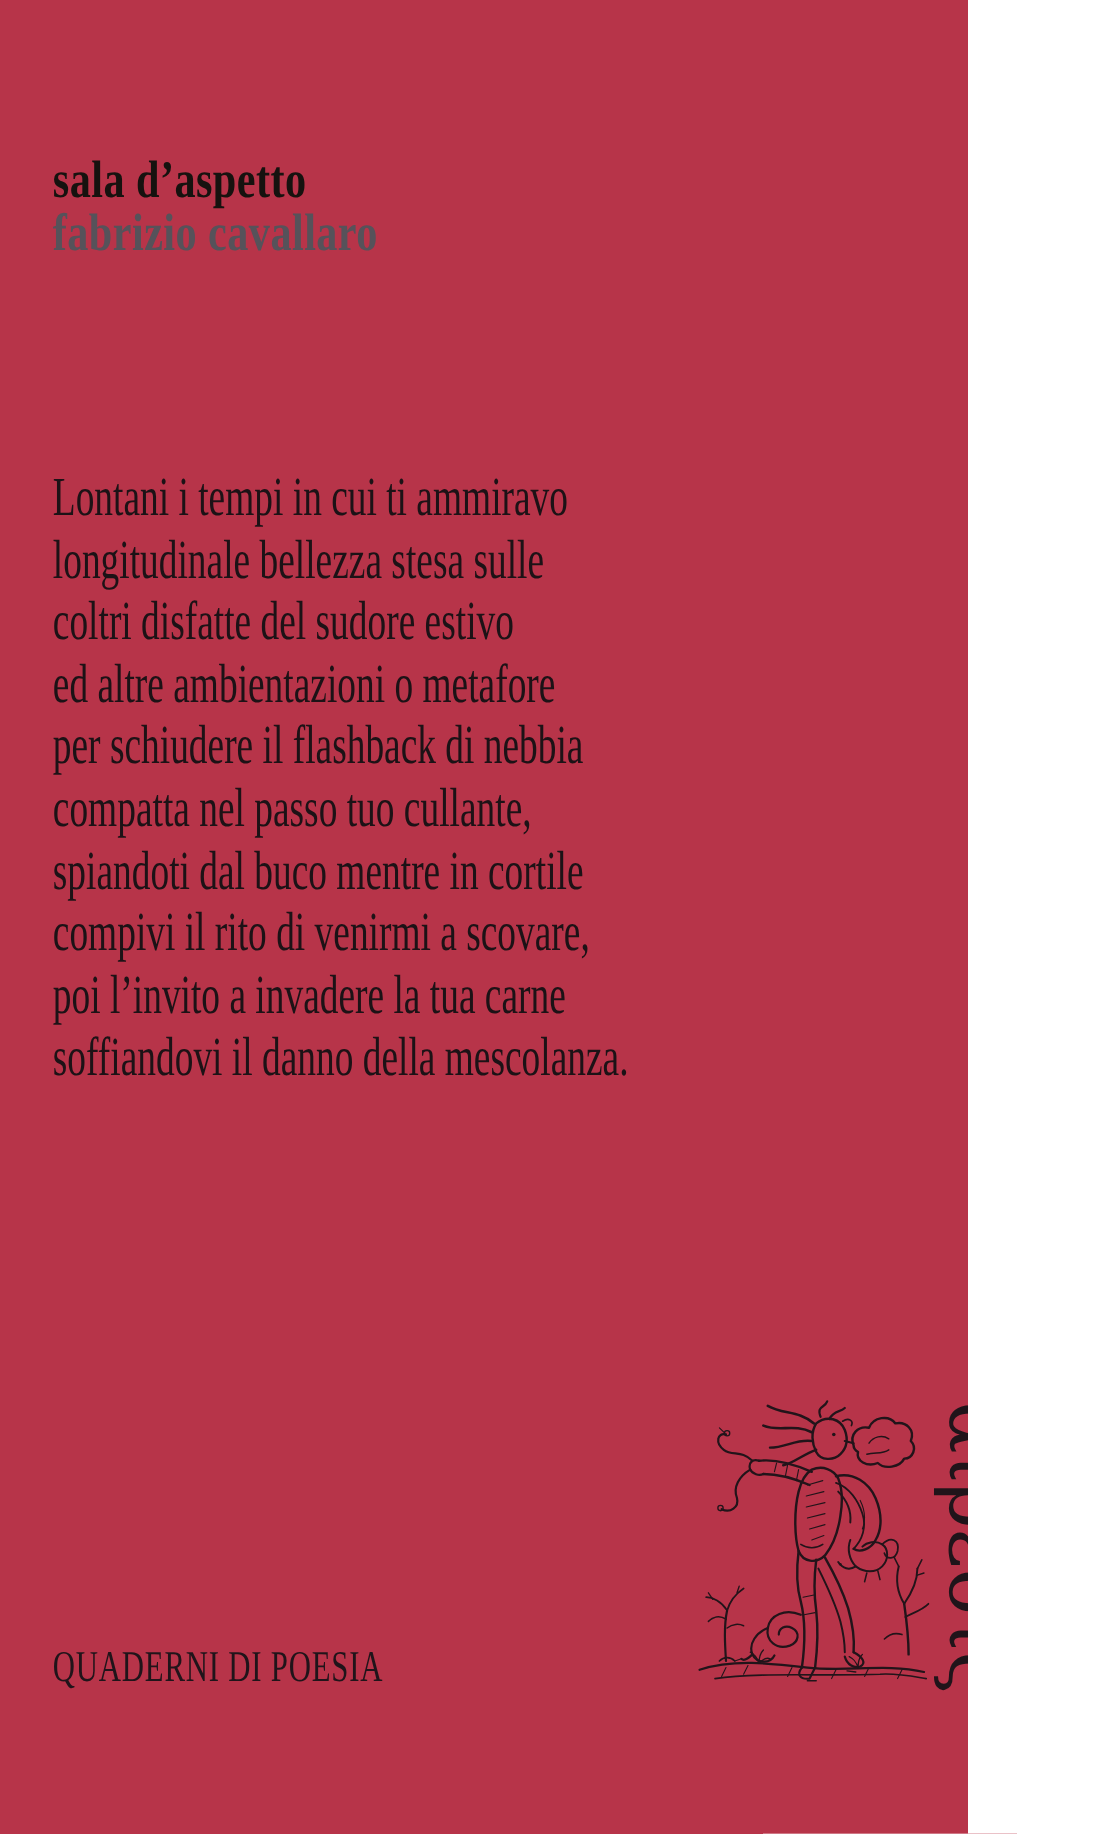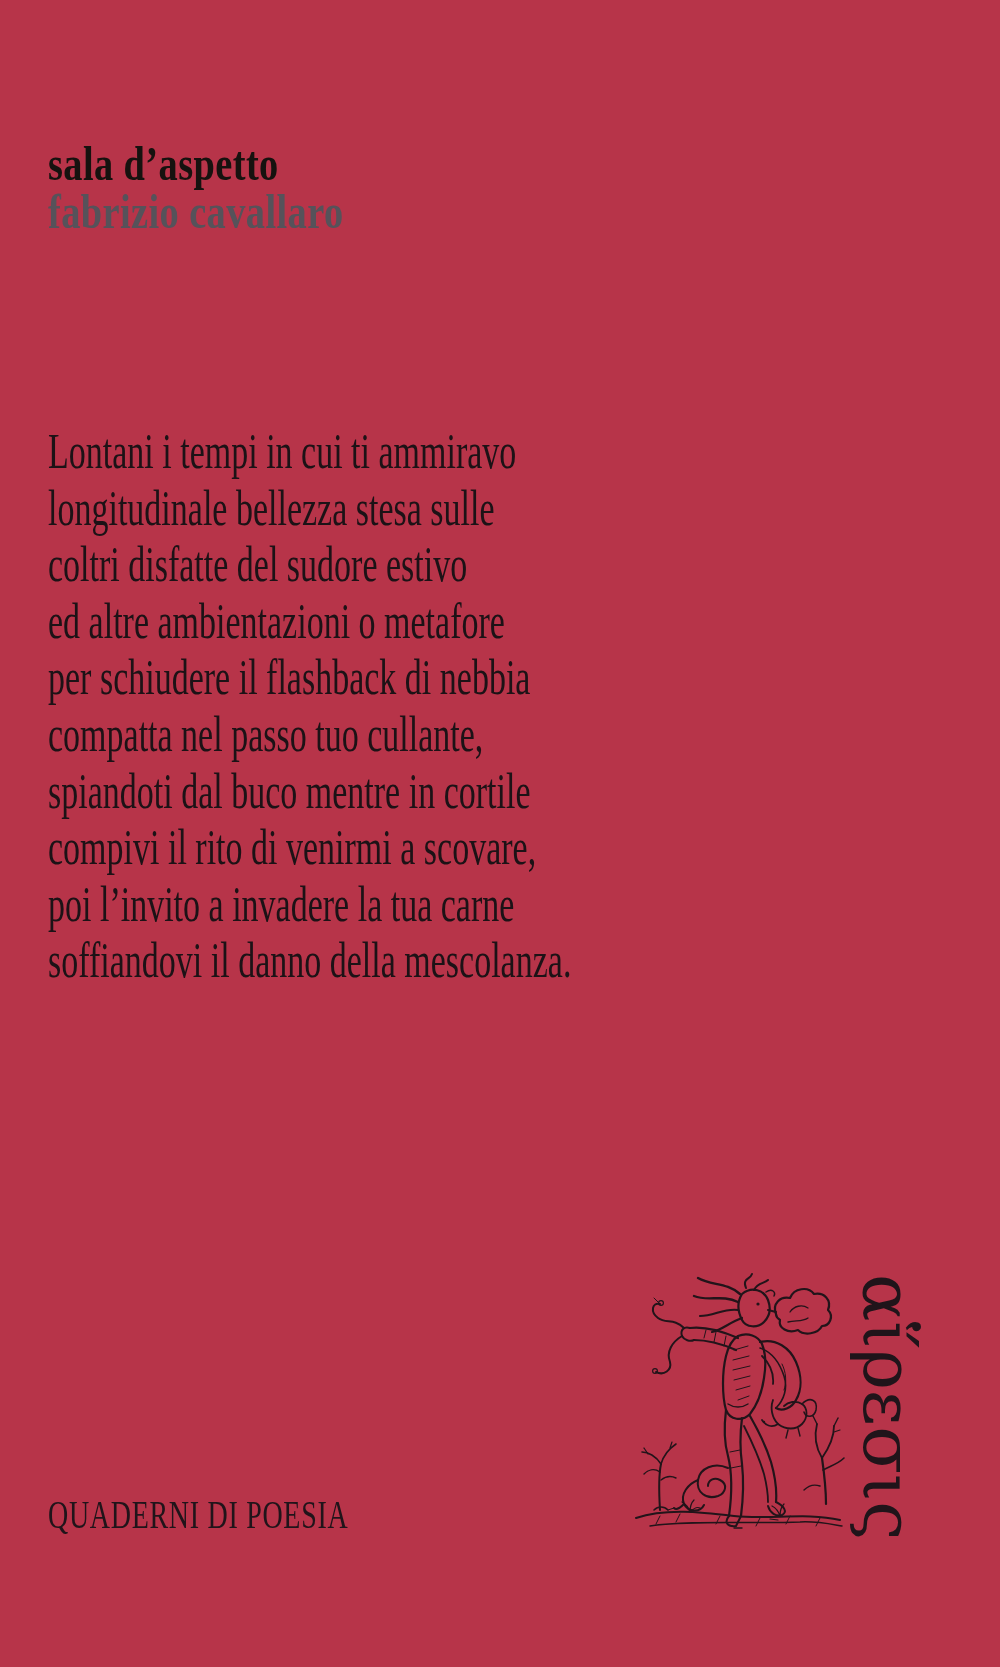--- a/index.html
+++ b/index.html
@@ -3,21 +3,21 @@
 <meta charset="utf-8">
 <style>
   html, body { margin: 0; padding: 0; }
   body {
     width: 1000px; height: 1667px;
     font-family: "Liberation Serif", "DejaVu Serif", serif;
     overflow: hidden;
   }
   .cover {
     position: relative;
-    width: 1000px; height: 1667px;
+    width: 880px; height: 1667px;
     background: var(--background, #b73449);
     overflow: hidden;
   }
   .title-block {
     position: absolute;
     left: 48px; top: 140px;
     transform: scaleX(0.80);
     transform-origin: 0 0;
     white-space: nowrap;
   }

